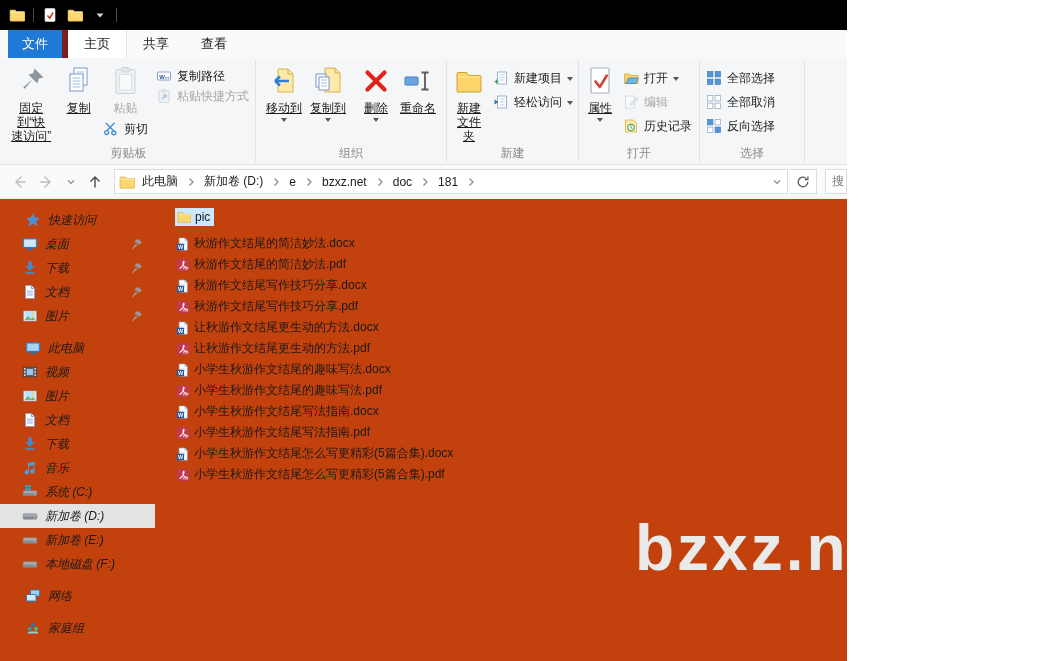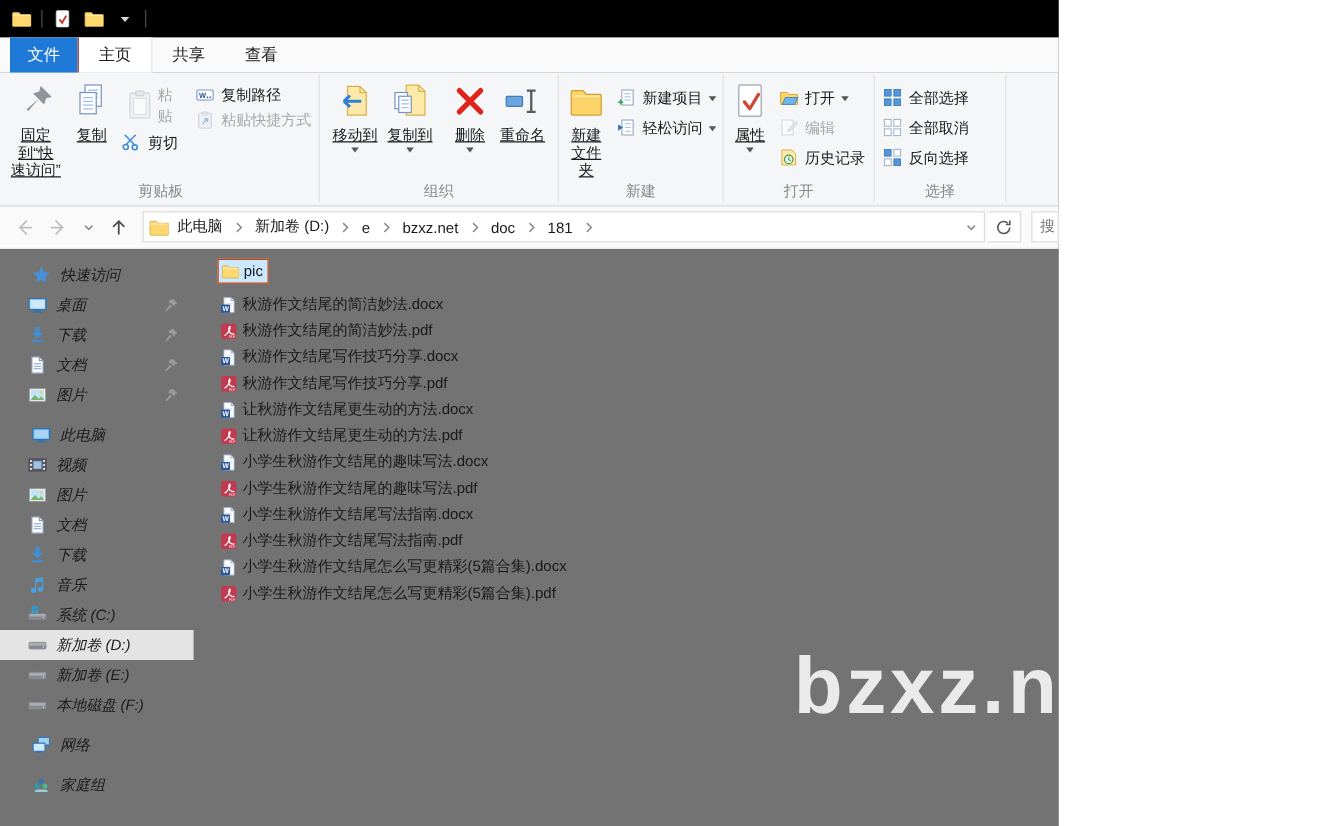--- a/index.html
+++ b/index.html
@@ -1,48 +1,48 @@
 <!DOCTYPE html>
 <html><head>
 <meta charset="utf-8">
 <style>
   *{margin:0;padding:0;box-sizing:border-box;}
   html,body{width:1061px;height:661px;overflow:hidden;}
   body{font-family:"Liberation Sans","DejaVu Sans",sans-serif;font-size:12px;color:#1a1a1a;background:#fff;}
-  #app{position:relative;width:847px;height:661px;background:#737373;overflow:hidden;}
+  #app{position:relative;width:847px;height:661px;background:#c2410c;overflow:hidden;}
 
   
   .titlebar{height:30px;background:#000;display:flex;align-items:center;padding-left:8px;gap:7px;}
   .qat-btn{width:18px;height:18px;display:flex;align-items:center;justify-content:center;}
   .qsep{width:1px;height:14px;background:#4a4a4a;}
   .i16{width:16px;height:16px;display:inline-block;flex:0 0 auto;}
   .i14{width:14px;height:14px;display:inline-block;flex:0 0 auto;}
   .i12{width:12px;height:12px;display:inline-block;flex:0 0 auto;}
   .i32{width:32px;height:32px;display:inline-block;}
   .i16 svg,.i14 svg,.i12 svg,.i32 svg{width:100%;height:100%;display:block;}
 
   
   .tabrow{height:28px;background:#fafafa;display:flex;align-items:stretch;padding-left:8px;}
   .tab{padding:0 16px;display:flex;align-items:center;font-size:13px;color:#222;}
   .tab.file{background:#1e7ad6;color:#fff;padding:0 14px;}
-  .tab.active{background:#fff;border-left:1px solid #7f1d1d;border-right:1px solid #e3e3e3;}
+  .tab.active{background:#fff;border-left:6px solid #7f1d1d;border-right:1px solid #e3e3e3;}
 
   
   .ribbon{height:107px;background:#f5f6f7;border-bottom:1px solid #e1e1e1;display:flex;align-items:stretch;padding-left:2px;}
   .rgroup{display:flex;flex-direction:column;padding:2px 2px 0 2px;}
   .rbody{flex:1;display:flex;align-items:flex-start;}
   .rlabel{height:20px;text-align:center;color:#8a8a8a;font-size:12px;line-height:18px;}
   .rsep{width:1px;background:#e2e2e2;margin:2px 0;}
   .rbig{display:flex;flex-direction:column;align-items:center;padding:5px 4px 0 4px;text-align:center;text-decoration:underline;}
   .rbig .blabel{margin-top:4px;line-height:14px;white-space:pre-line;}
   .tri{width:0;height:0;border-left:3.5px solid transparent;border-right:3.5px solid transparent;border-top:4px solid #555;margin-top:3px;}
   .rcol{display:flex;flex-direction:column;justify-content:flex-start;padding-top:6px;}
   .rsmall{display:flex;align-items:center;gap:5px;height:24px;padding:0 4px;white-space:nowrap;}
   .rsmall .tri{margin-top:1px;}
-  .rmed{display:flex;flex-direction:row;align-items:center;padding:5px 6px 0 6px;}
+  .rmed{display:flex;flex-direction:column;align-items:center;padding:5px 6px 0 6px;}
   .rmed .blabel{margin-top:3px;}
   .disabled{color:#a8a8a8;}
   .disabled .i16,.disabled .i32{opacity:.45;}
 
   
   .addressbar{height:34px;background:#fafafa;display:flex;align-items:center;padding:0 0 0 6px;gap:2px;border-bottom:1px solid #f0f0f0;}
   .navbtn{width:26px;height:26px;display:flex;align-items:center;justify-content:center;}
   .crumbbar{flex:1;height:25px;background:#fff;border:1px solid #dcdcdc;display:flex;align-items:center;padding:0 4px;margin-left:4px;overflow:hidden;}
   .crumb{padding:0 7px;color:#1a1a1a;white-space:nowrap;}
   .crumb-sep{width:12px;height:12px;flex:0 0 auto;}

